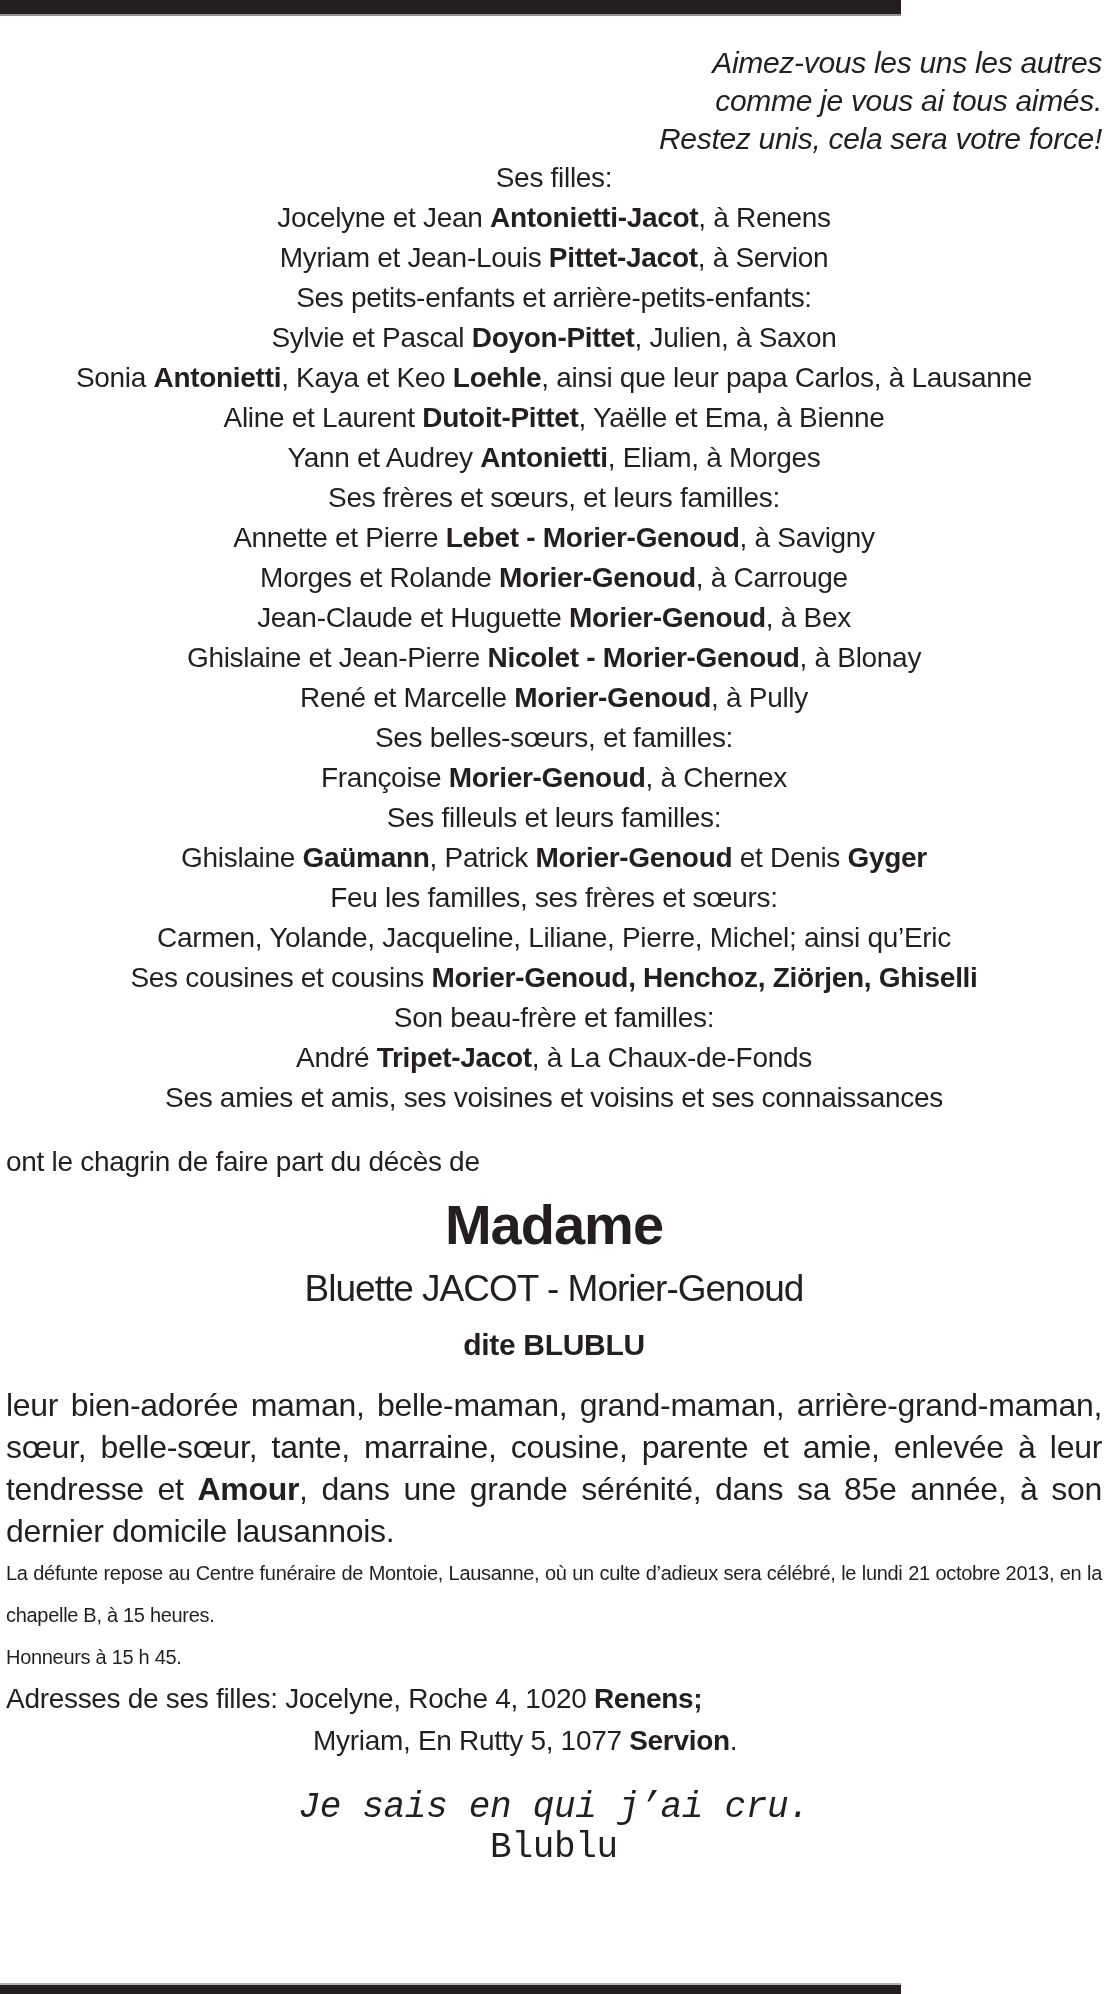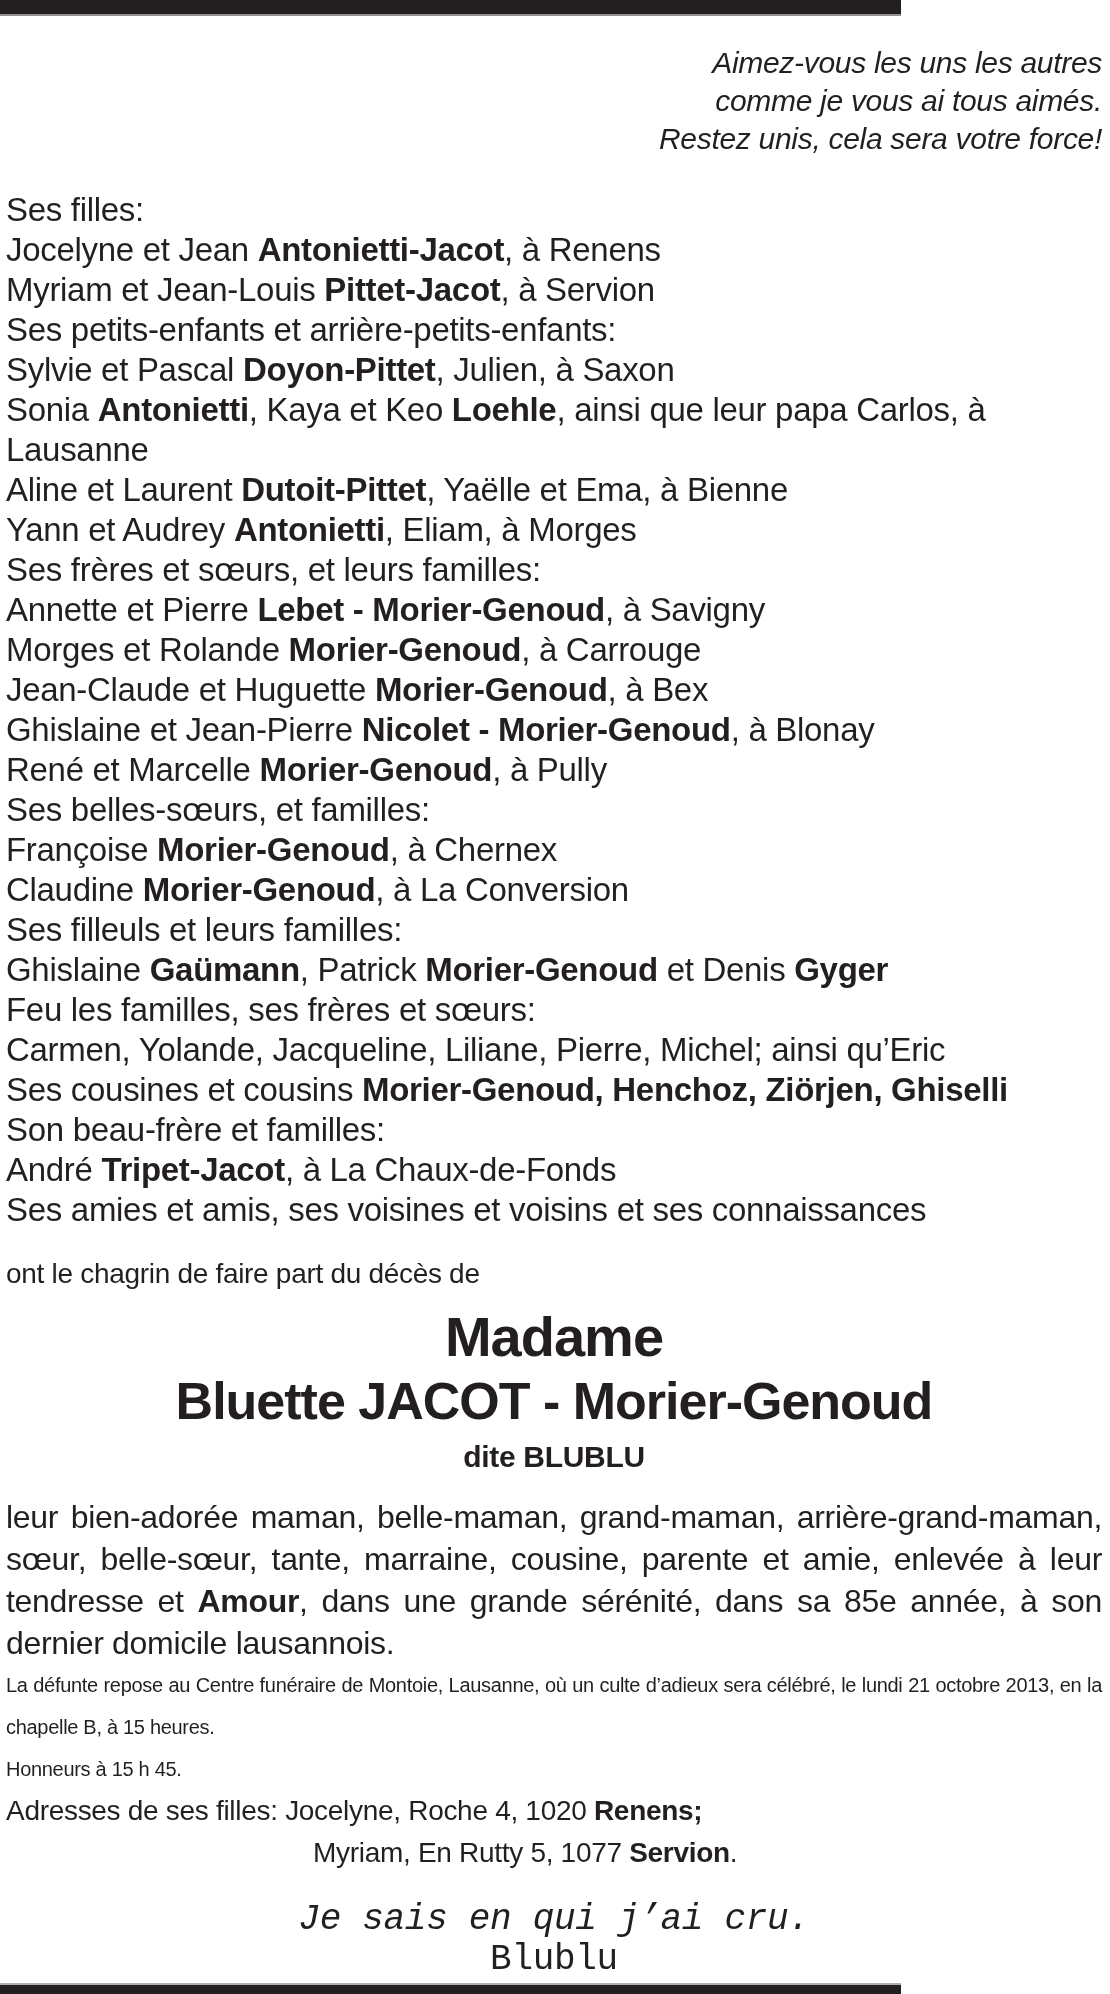--- a/index.html
+++ b/index.html
@@ -22,35 +22,36 @@
   }
   .b{font-weight:bold;}
   .epigraph{
     margin-top:28px;
     text-align:right;
     font-style:italic;
     font-size:30px;
     line-height:38px;
   }
   .mourners{
-    margin-top:32px;
-    font-size:33px;
+    margin-top:0;
+    font-size:28px;
     line-height:40px;
+    text-align:center;
   }
   .announcement{
     margin:24px 0 0 0;
     font-size:28px;
     line-height:40px;
   }
   .deceased{text-align:center;margin-top:12px;}
   .deceased .title{
     font-size:56px;font-weight:bold;line-height:62px;letter-spacing:-1px;
   }
   .deceased .name{
-    font-size:52px;font-weight:bold;line-height:66px;letter-spacing:-1px;
+    font-size:37px;font-weight:normal;line-height:66px;letter-spacing:-1px;
   }
   .deceased .nickname{
     font-size:30px;font-weight:bold;line-height:46px;
   }
   .tribute{
     margin:16px 0 0 0;
     font-size:32px;line-height:42px;
     text-align:justify;
   }
   .funeral{
@@ -93,21 +94,20 @@
         <div class="rline"><span>Aline et Laurent </span><span class="b">Dutoit-Pittet</span><span>, Yaëlle et Ema, à Bienne</span></div>
         <div class="rline"><span>Yann et Audrey </span><span class="b">Antonietti</span><span>, Eliam, à Morges</span></div>
         <div class="rline"><span>Ses frères et sœurs, et leurs familles:</span></div>
         <div class="rline"><span>Annette et Pierre </span><span class="b">Lebet - Morier-Genoud</span><span>, à Savigny</span></div>
         <div class="rline"><span>Morges et Rolande </span><span class="b">Morier-Genoud</span><span>, à Carrouge</span></div>
         <div class="rline"><span>Jean-Claude et Huguette </span><span class="b">Morier-Genoud</span><span>, à Bex</span></div>
         <div class="rline"><span>Ghislaine et Jean-Pierre </span><span class="b">Nicolet - Morier-Genoud</span><span>, à Blonay</span></div>
         <div class="rline"><span>René et Marcelle </span><span class="b">Morier-Genoud</span><span>, à Pully</span></div>
         <div class="rline"><span>Ses belles-sœurs, et familles:</span></div>
         <div class="rline"><span>Françoise </span><span class="b">Morier-Genoud</span><span>, à Chernex</span></div>
-        <div class="rline"><span>Claudine </span><span class="b">Morier-Genoud</span><span>, à La Conversion</span></div>
         <div class="rline"><span>Ses filleuls et leurs familles:</span></div>
         <div class="rline"><span>Ghislaine </span><span class="b">Gaümann</span><span>, Patrick </span><span class="b">Morier-Genoud</span><span> et Denis </span><span class="b">Gyger</span></div>
         <div class="rline"><span>Feu les familles, ses frères et sœurs:</span></div>
         <div class="rline"><span>Carmen, Yolande, Jacqueline, Liliane, Pierre, Michel; ainsi qu’Eric</span></div>
         <div class="rline"><span>Ses cousines et cousins </span><span class="b">Morier-Genoud, Henchoz, Ziörjen, Ghiselli</span></div>
         <div class="rline"><span>Son beau-frère et familles:</span></div>
         <div class="rline"><span>André </span><span class="b">Tripet-Jacot</span><span>, à La Chaux-de-Fonds</span></div>
         <div class="rline"><span>Ses amies et amis, ses voisines et voisins et ses connaissances</span></div>
       </div>
 

